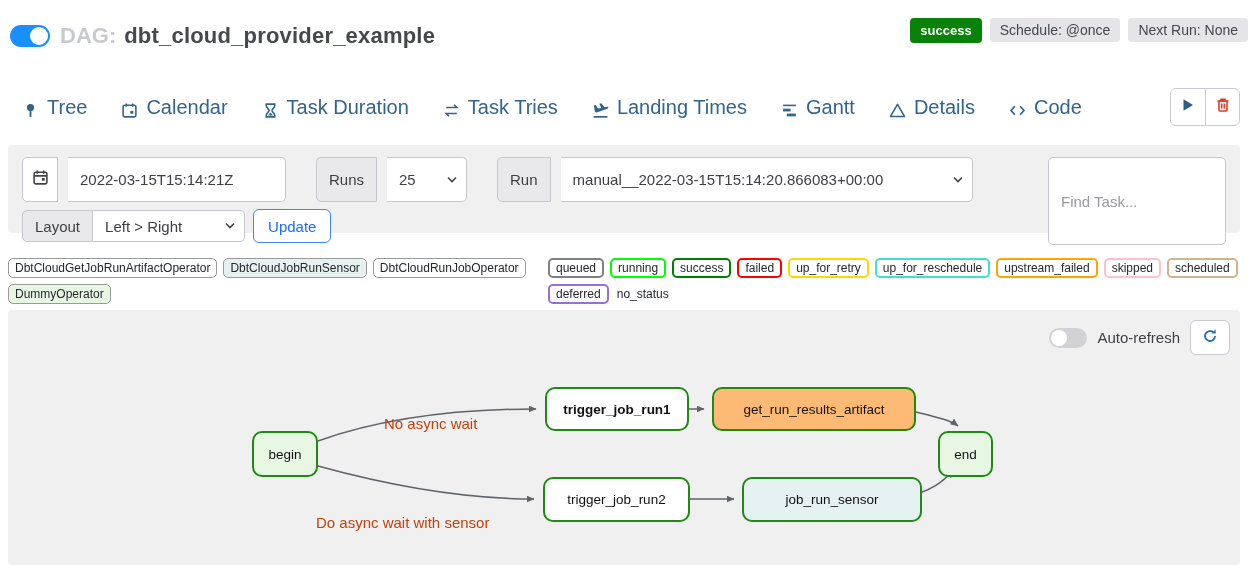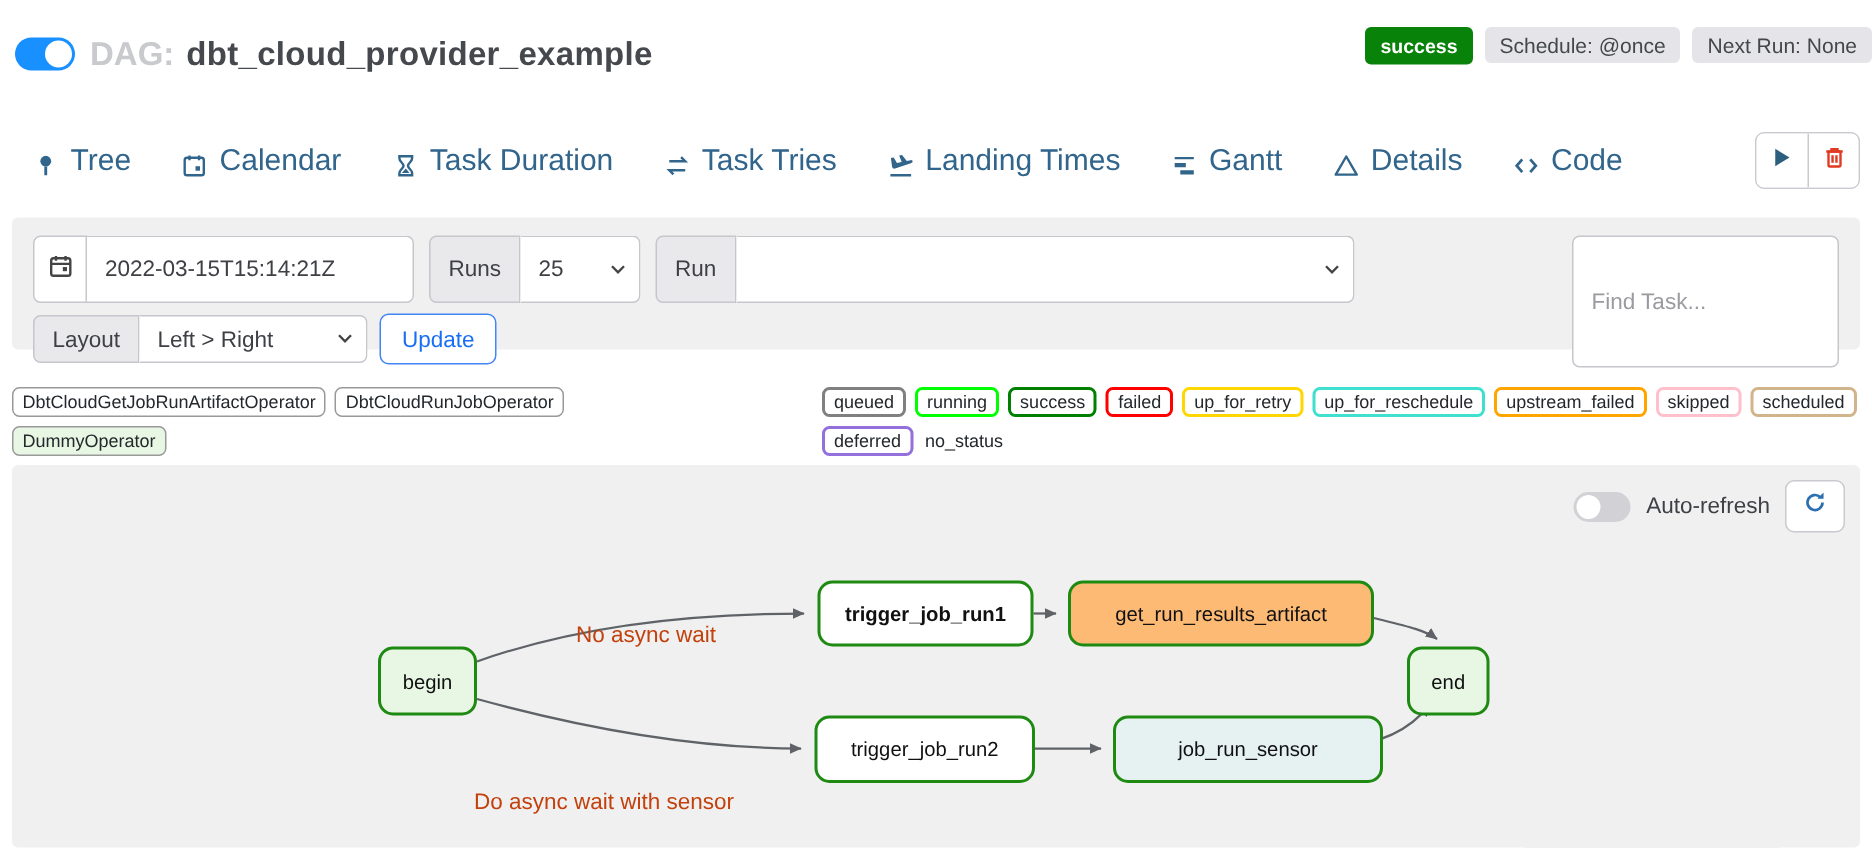--- a/index.html
+++ b/index.html
@@ -24,21 +24,21 @@
   .tab.active { background:#3d6a8c; color:#fff; padding:9px 15px; border-radius:6px; }
   .actions { position:absolute; top:88px; right:8px; display:flex; border:1px solid #c9c9cf; border-radius:6px; overflow:hidden; background:#fff; }
   .action-btn { width:34px; height:36px; display:flex; align-items:center; justify-content:center; background:#fff; cursor:pointer; }
   .action-btn + .action-btn { border-left:1px solid #c9c9cf; }
   .action-btn svg { width:16px; height:16px; }
   .play { color:#2c5f7f; } .trash { color:#e03a23; }
 
   
   .filter-panel { position:absolute; top:145px; left:8px; right:8px; height:88px; background:#f0f0f1; border-radius:4px; padding:12px 14px; }
   .frow { display:flex; align-items:center; }
-  .frow1 { height:45px; }
+  .frow1 { height:45px;gap:10px; }
   .frow2 { height:32px; margin-top:8px; }
   .ctl { height:100%; border:1px solid #c6c6cc; background:#fff; display:flex; align-items:center; font-size:15px; color:#3f4045; }
   .grouplabel { background:#e9e9eb; border:1px solid #c6c6cc; height:100%; display:flex; align-items:center; padding:0 12px; font-size:15px; color:#3f4045; border-radius:5px 0 0 5px; }
   .selectbox { position:relative; padding:0 28px 0 12px; border-left:none; border-radius:0 5px 5px 0; cursor:pointer; white-space:nowrap; }
   .selectbox .chev { position:absolute; right:9px; top:50%; transform:translateY(-50%); display:flex; }
   .selectbox .chev svg { width:10px; height:7px; }
   .icon-btn { width:36px; height:100%; border:1px solid #c6c6cc; background:#fff; display:flex; align-items:center; justify-content:center; border-radius:5px 0 0 5px; cursor:pointer; }
   .icon-btn svg { width:17px; height:17px; color:#444; }
   input.textctl { height:100%; border:1px solid #c6c6cc; border-left:none; border-radius:0 5px 5px 0; font-size:15px; color:#3f4045; padding:0 12px; outline:none; font-family:inherit; }
   .gap10 { width:10px; }
@@ -188,20 +188,21 @@
       <span>25</span>
       <span class="chev">
           <svg viewBox="0 0 10 7" fill="none" stroke="#444" stroke-width="1.6">
             <path d="M1 1 l4 4 4-4"></path>
           </svg>
         </span>
     </div>
     <div class="gap10"></div>
     <div class="grouplabel">Run</div>
     <div class="ctl selectbox" style="width:412px">
+      <span>manual__2022-03-15T15:14:20.866083+00:00</span>
       <span class="chev">
           <svg viewBox="0 0 10 7" fill="none" stroke="#444" stroke-width="1.6">
             <path d="M1 1 l4 4 4-4"></path>
           </svg>
         </span>
     </div>
     <input class="textctl find-task" placeholder="Find Task..." style="">
   </div>
   <div class="frow frow2">
     <div class="grouplabel">Layout</div>
@@ -214,20 +215,21 @@
         </span>
     </div>
     <button class="update-btn">Update</button>
   </div>
 </div>
 
 <div class="legend">
   <div class="legend-ops">
     <div class="lrow">
         <span class="op-chip" style="background: rgb(255, 255, 255);">DbtCloudGetJobRunArtifactOperator</span>
+        <span class="op-chip" style="background: rgb(230, 241, 242);">DbtCloudJobRunSensor</span>
         <span class="op-chip" style="background: rgb(255, 255, 255);">DbtCloudRunJobOperator</span>
       </div>
     <div class="lrow">
         <span class="op-chip" style="background: rgb(232, 247, 228);">DummyOperator</span>
       </div>
   </div>
   <div class="legend-statuses">
     <div class="lrow">
         <span class="status-chip" style="border-color: rgb(128, 128, 128);">queued</span>
         <span class="status-chip" style="border-color: rgb(0, 255, 0);">running</span>
@@ -275,15 +277,15 @@
     </g>
   </svg>
   <div id="node-layer">
       <div class="node" style="left: 244px; top: 121px; width: 66px; height: 46px; background: rgb(232, 247, 228); border-color: rgb(30, 138, 17);">begin</div>
       <div class="node" style="left: 537px; top: 77px; width: 144px; height: 44px; background: rgb(255, 255, 255); border-color: rgb(30, 138, 17); font-weight: bold;">trigger_job_run1</div>
       <div class="node" style="left: 704px; top: 77px; width: 204px; height: 44px; background: #fdba74; border-color: rgb(30, 138, 17);">get_run_results_artifact</div>
       <div class="node" style="left: 930px; top: 121px; width: 55px; height: 46px; background: rgb(232, 247, 228); border-color: rgb(30, 138, 17);">end</div>
       <div class="node" style="left: 535px; top: 167px; width: 147px; height: 45px; background: rgb(255, 255, 255); border-color: rgb(30, 138, 17);">trigger_job_run2</div>
       <div class="node" style="left: 734px; top: 167px; width: 180px; height: 45px; background: rgb(230, 241, 242); border-color: rgb(30, 138, 17);">job_run_sensor</div>
       <div class="edge-label" style="left: 376px; top: 105px;">No async wait</div>
-      <div class="edge-label" style="left: 308px; top: 204px; margin-top: 12px;">Do async wait with sensor</div>
+      <div class="edge-label" style="left: 308px; top: 204px;">Do async wait with sensor</div>
     </div>
 </div>
 
 </body></html>

